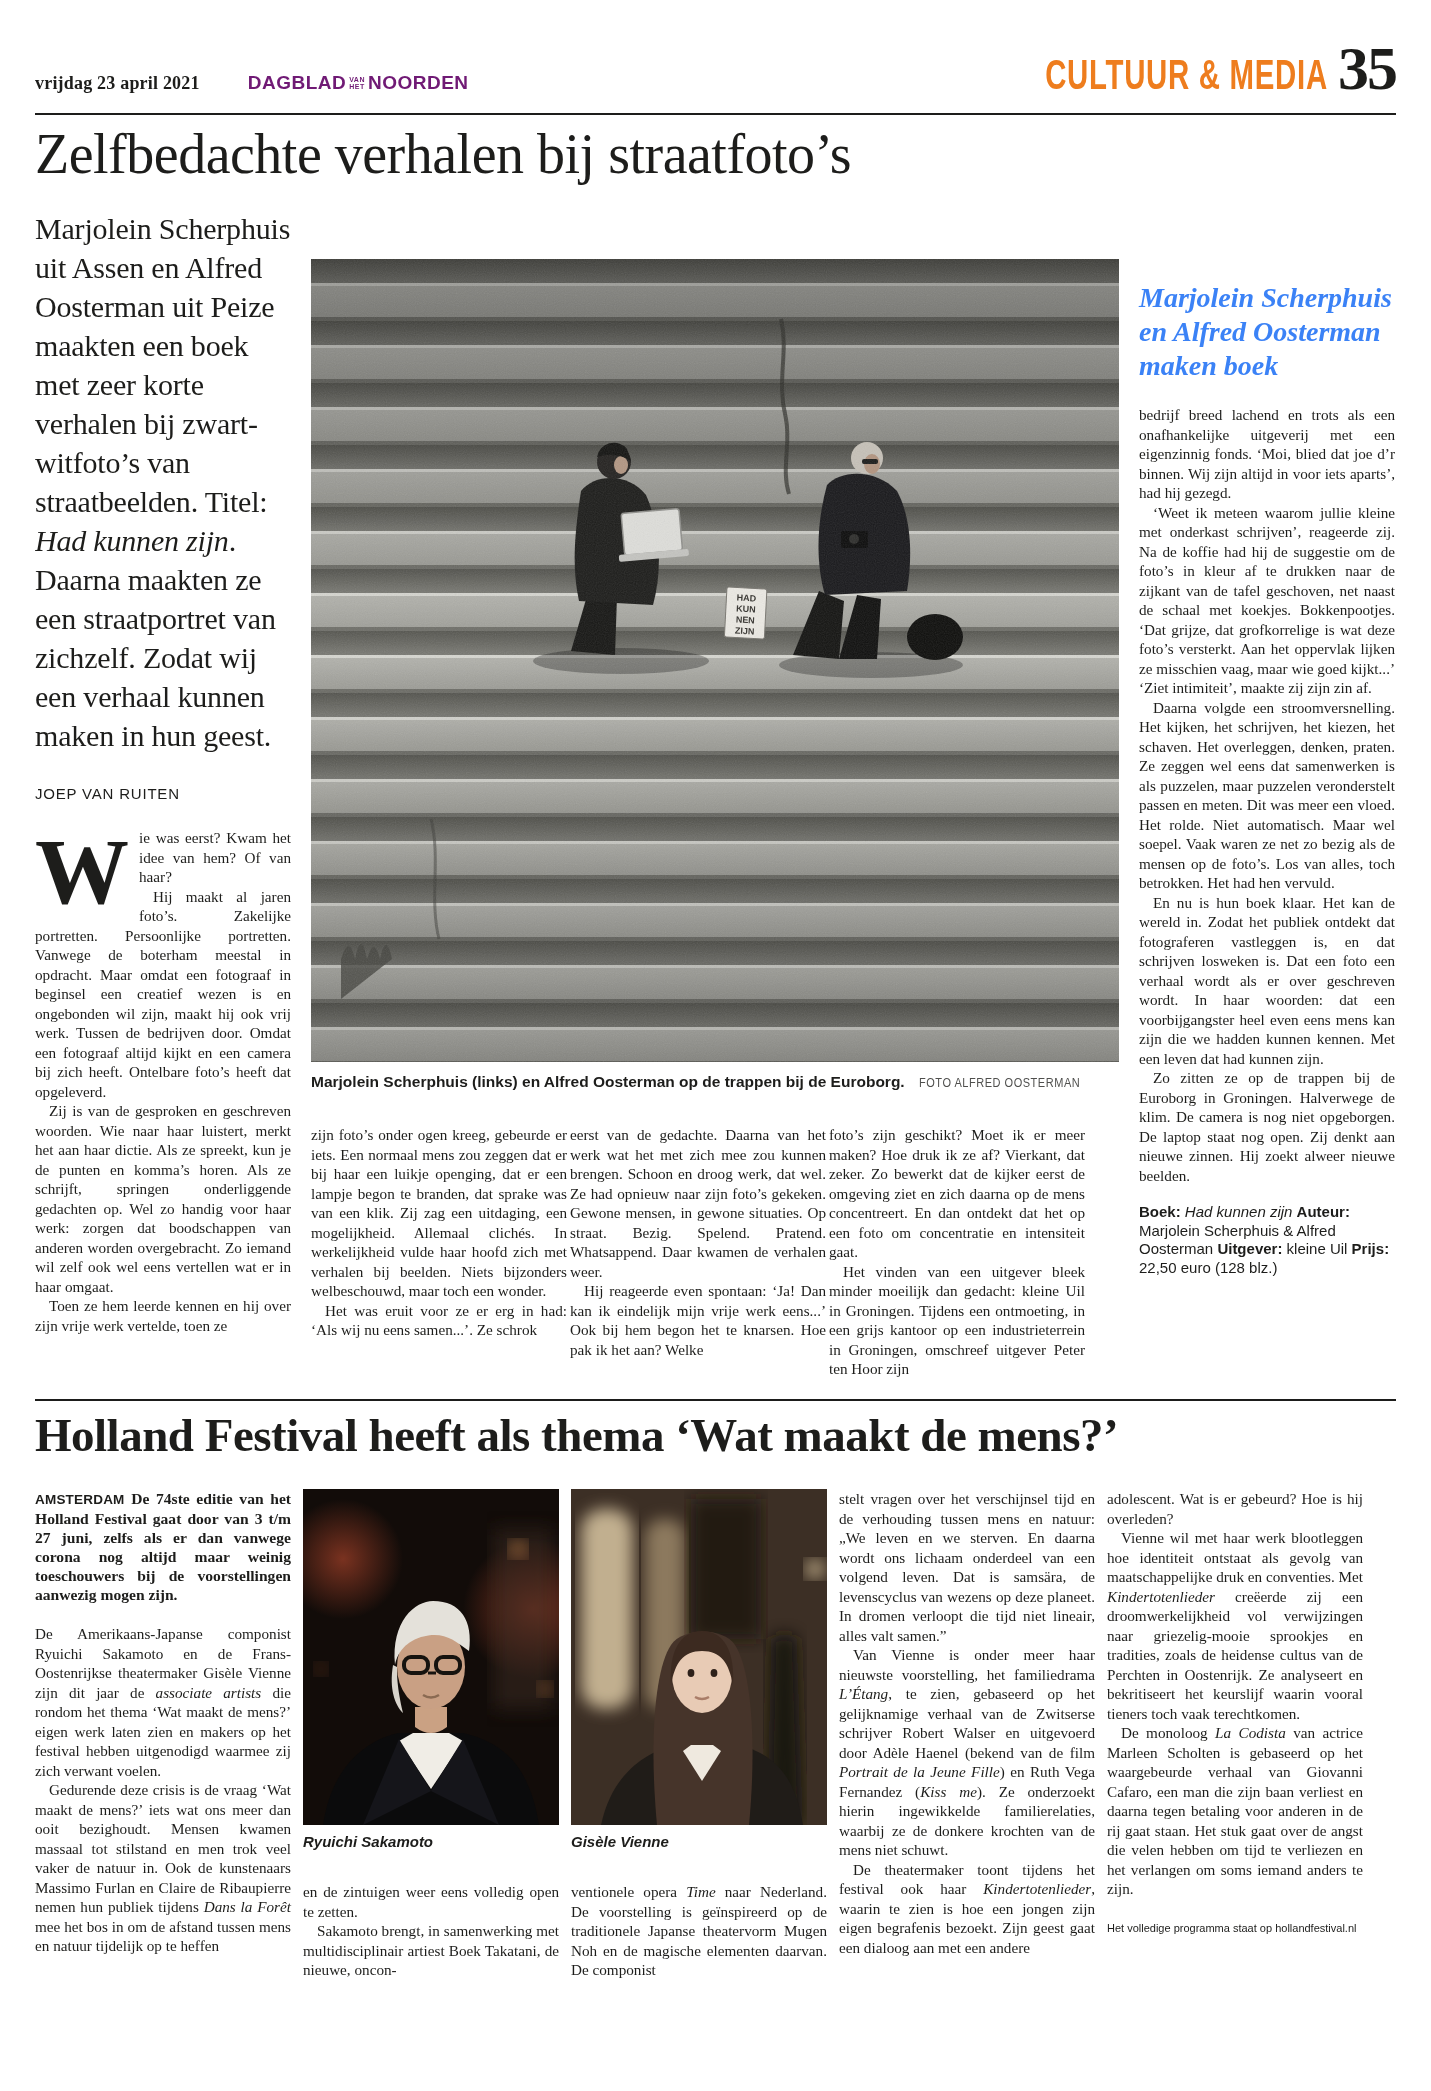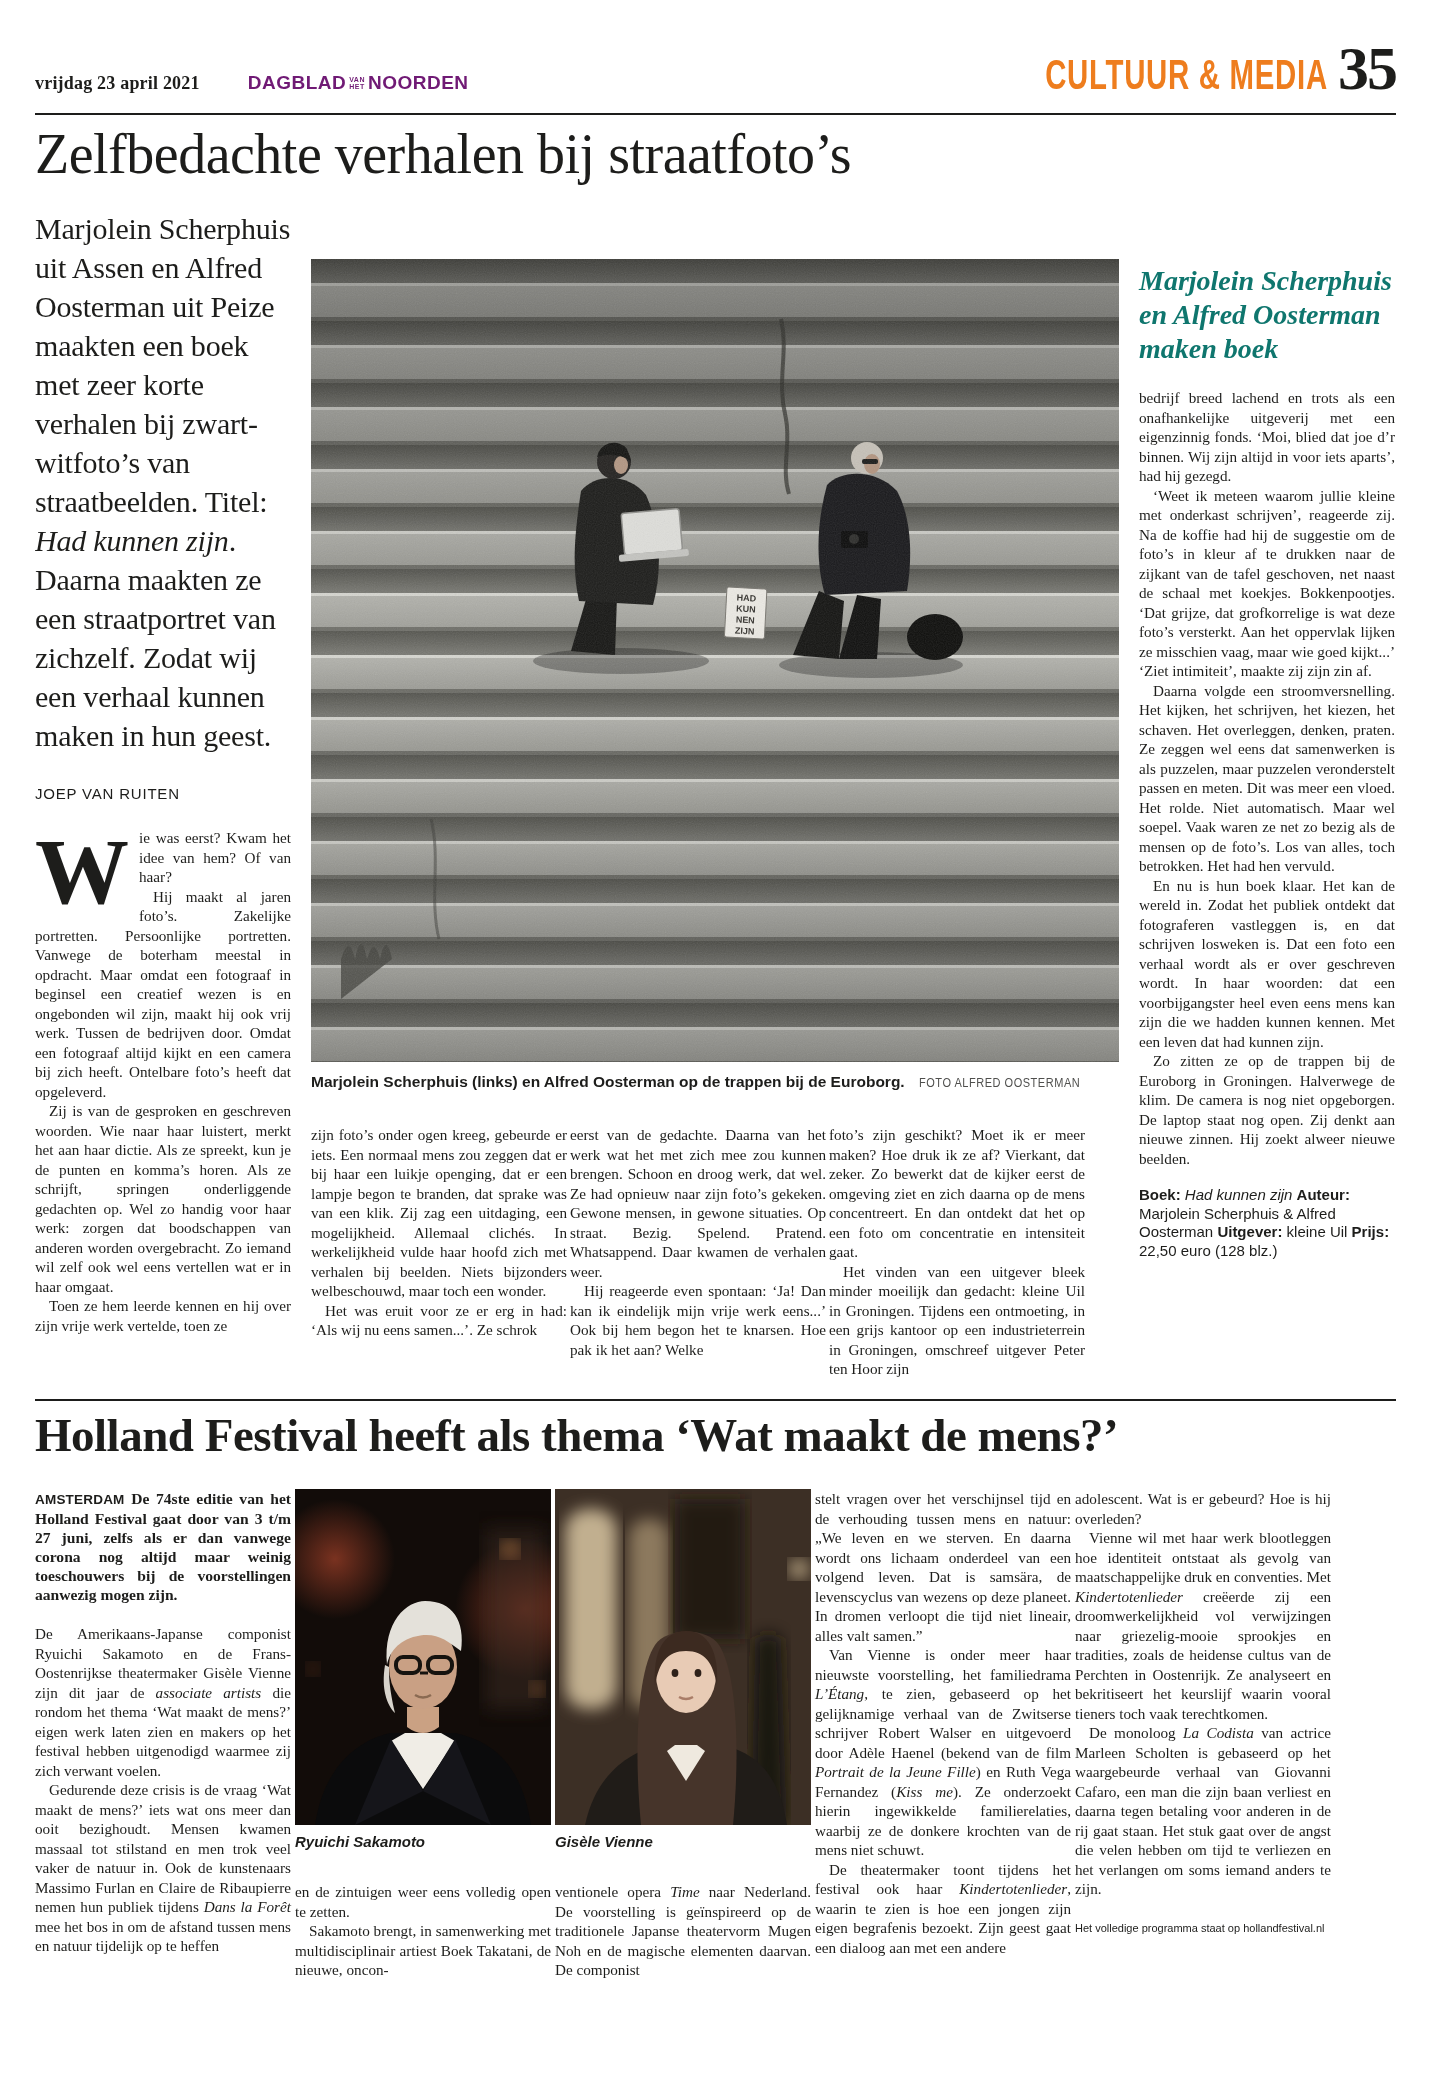--- a/index.html
+++ b/index.html
@@ -34,28 +34,28 @@
   .dropcap { float:left; font-size:94px; line-height:76px; font-weight:bold; padding:5px 10px 0 0; }
 
   .photo-main { height:803px; margin-top:50px; background:#8d8d89; overflow:hidden; }
   .photo-main svg, .headshot svg { display:block; width:100%; height:100%; }
   .caption-row { display:flex; align-items:baseline; margin-top:11px; }
   .caption { font-family:"Liberation Sans", sans-serif; font-weight:bold; font-size:15.5px; }
   .credit { font-family:"Liberation Sans", sans-serif; font-size:12.5px; color:#4f4f4d;
             letter-spacing:.6px; margin-left:14px; transform:scale(.88,1); transform-origin:left; white-space:nowrap; }
   .a1-bottomcols { display:flex; gap:3px; margin-top:34px; height:276px; overflow:hidden; }
 
-  .kicker { font-size:28px; line-height:34px; font-weight:bold; font-style:italic; color:#0f766e; margin-top:55px; }
+  .kicker { font-size:28px; line-height:34px; font-weight:bold; font-style:italic; color:#3b82f6; margin-top:72px; }
   .a1-col5-body { margin-top:22px; }
   .bookinfo { font-family:"Liberation Sans", sans-serif; font-size:15px; line-height:18.5px; margin-top:18px; text-align:left; }
 
   
   .article2 { border-top:2px solid #1d1d1b; margin-top:0; padding-top:8px; height:642px; overflow:hidden; }
   .h2 { font-size:47px; font-weight:bold; letter-spacing:-.5px; line-height:52px; }
-  .a2-cols { display:flex; gap:4px; margin-top:28px; height:552px; overflow:hidden; }
+  .a2-cols { display:flex; gap:12px; margin-top:28px; height:552px; overflow:hidden; }
   .lead { font-weight:bold; font-size:15.6px; line-height:19px; text-align:justify; hyphens:auto; }
   .lead-place { font-family:"Liberation Sans", sans-serif; font-size:13.5px; letter-spacing:.2px; }
   .a2-body-after-lead { margin-top:20px; }
   .headshot { height:336px; overflow:hidden; background:#241a14; }
   .photo-caption { font-family:"Liberation Sans", sans-serif; font-weight:bold; font-size:15px; margin-top:8px;font-style:italic; }
   .under-photo { margin-top:32px; }
   .footer-note { font-family:"Liberation Sans", sans-serif; font-size:11px; line-height:19.5px; margin-top:20px; }
 </style>
 </head>
 <body>

